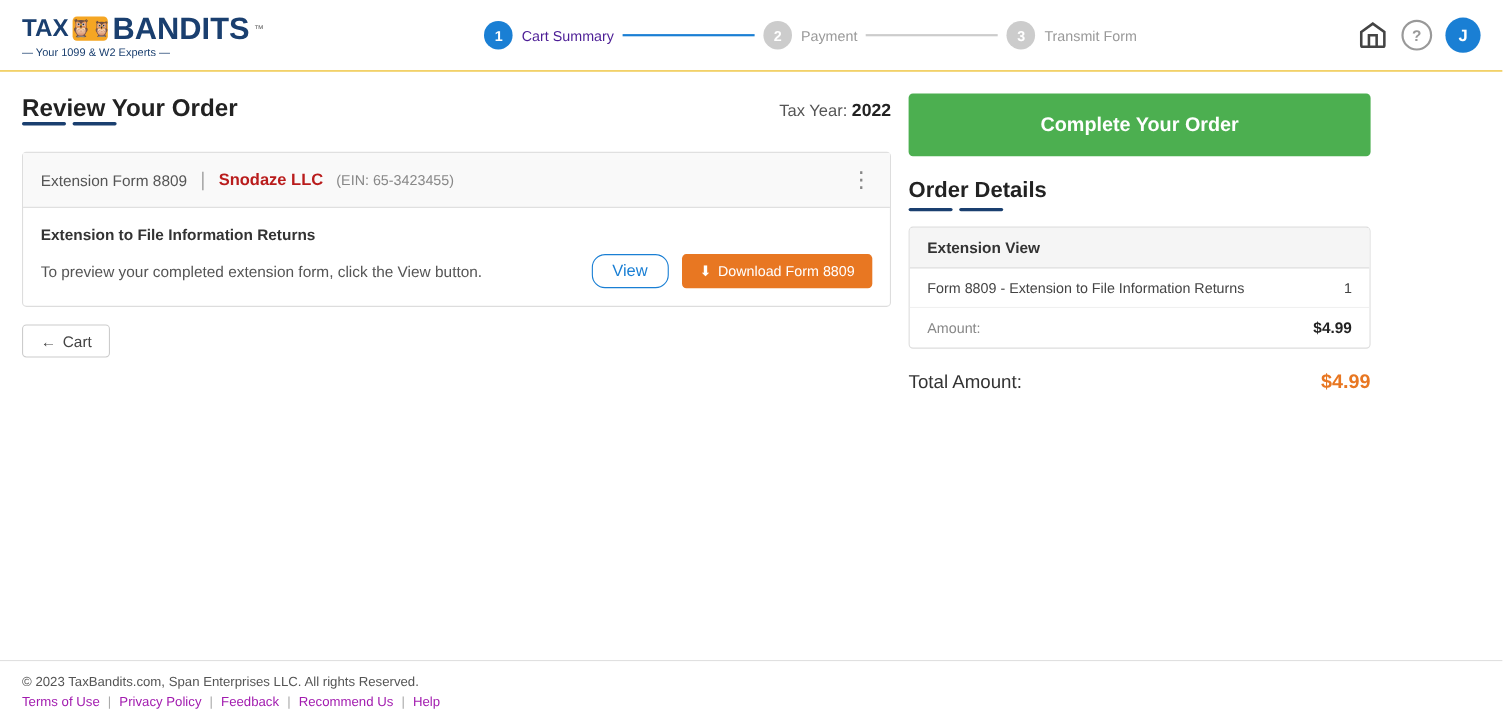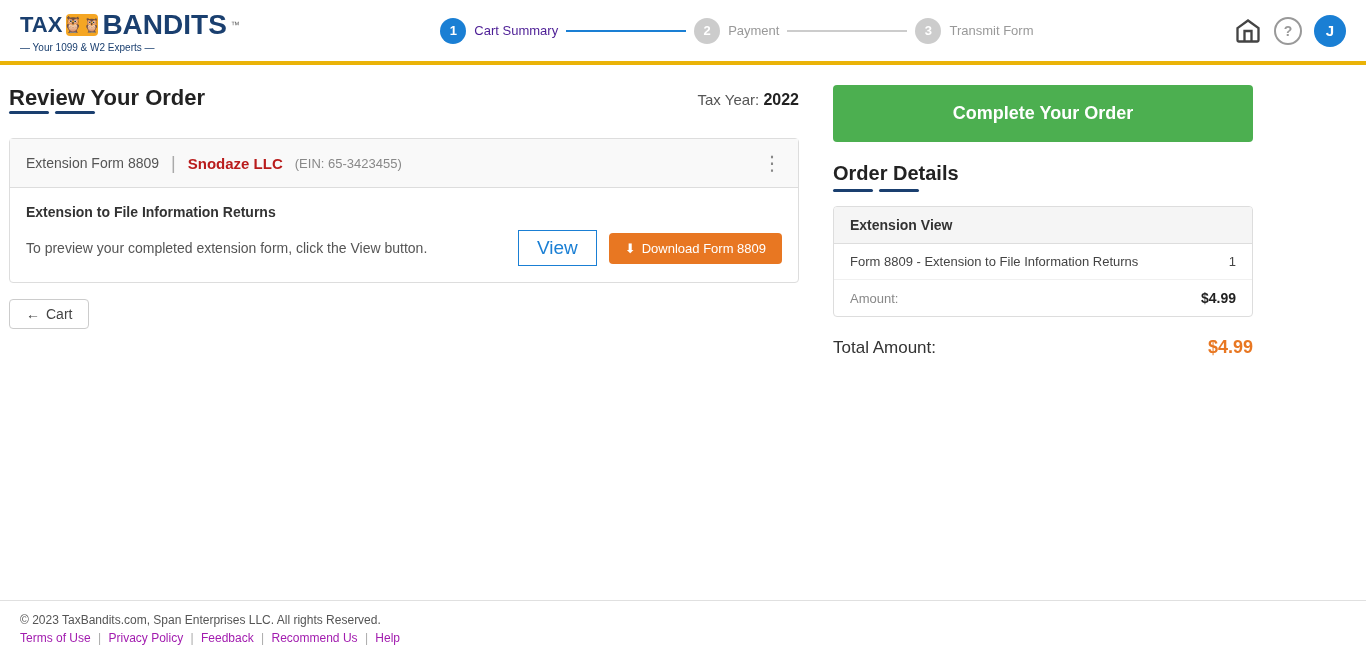--- a/index.html
+++ b/index.html
@@ -3,21 +3,21 @@
   <meta charset="utf-8">
   <style>
     * { box-sizing: border-box; margin: 0; padding: 0; }
     body { font-family: Arial, sans-serif; font-size: 14px; color: #333; background: #fff; min-height: 657px; display: flex; flex-direction: column; }
 
     
     .header {
       display: flex;
       align-items: center;
       padding: 10px 20px;
-      border-bottom: 4px solid #eab308;
+      border-bottom: 1px solid #eab308;
       height: 65px;
       background: #fff;
     }
     .logo-area {
       display: flex;
       flex-direction: column;
       align-items: flex-start;
       min-width: 200px;
     }
     .logo-top {
@@ -102,22 +102,22 @@
       border-radius: 50%;
       background: #1a7fd4;
       display: flex; align-items: center; justify-content: center;
       color: #fff; font-size: 15px; font-weight: bold;
     }
 
     
     .main {
       display: flex;
       flex: 1;
-      padding: 20px 20px 20px 9px;
-      gap: 34px;
+      padding: 20px 20px 20px 20px;
+      gap: 16px;
     }
 
     
     .left-panel {
       flex: 1;
       max-width: 790px;
     }
     .page-title-row {
       display: flex;
       align-items: baseline;
@@ -176,22 +176,22 @@
     .form-preview-row {
       display: flex; align-items: center; gap: 12px;
     }
     .form-preview-text { color: #555; font-size: 14px; flex: 1; }
 
     .view-btn {
       border: 1.5px solid #1a7fd4;
       color: #1a7fd4;
       background: #fff;
       padding: 6px 18px;
-      border-radius: 0;
-      font-size: 19px;
+      border-radius: 12px;
+      font-size: 15px;
       cursor: pointer;
       font-weight: 500;
     }
     .download-btn {
       background: #e87722;
       color: #fff;
       border: none;
       padding: 8px 16px;
       border-radius: 4px;
       font-size: 13px;

